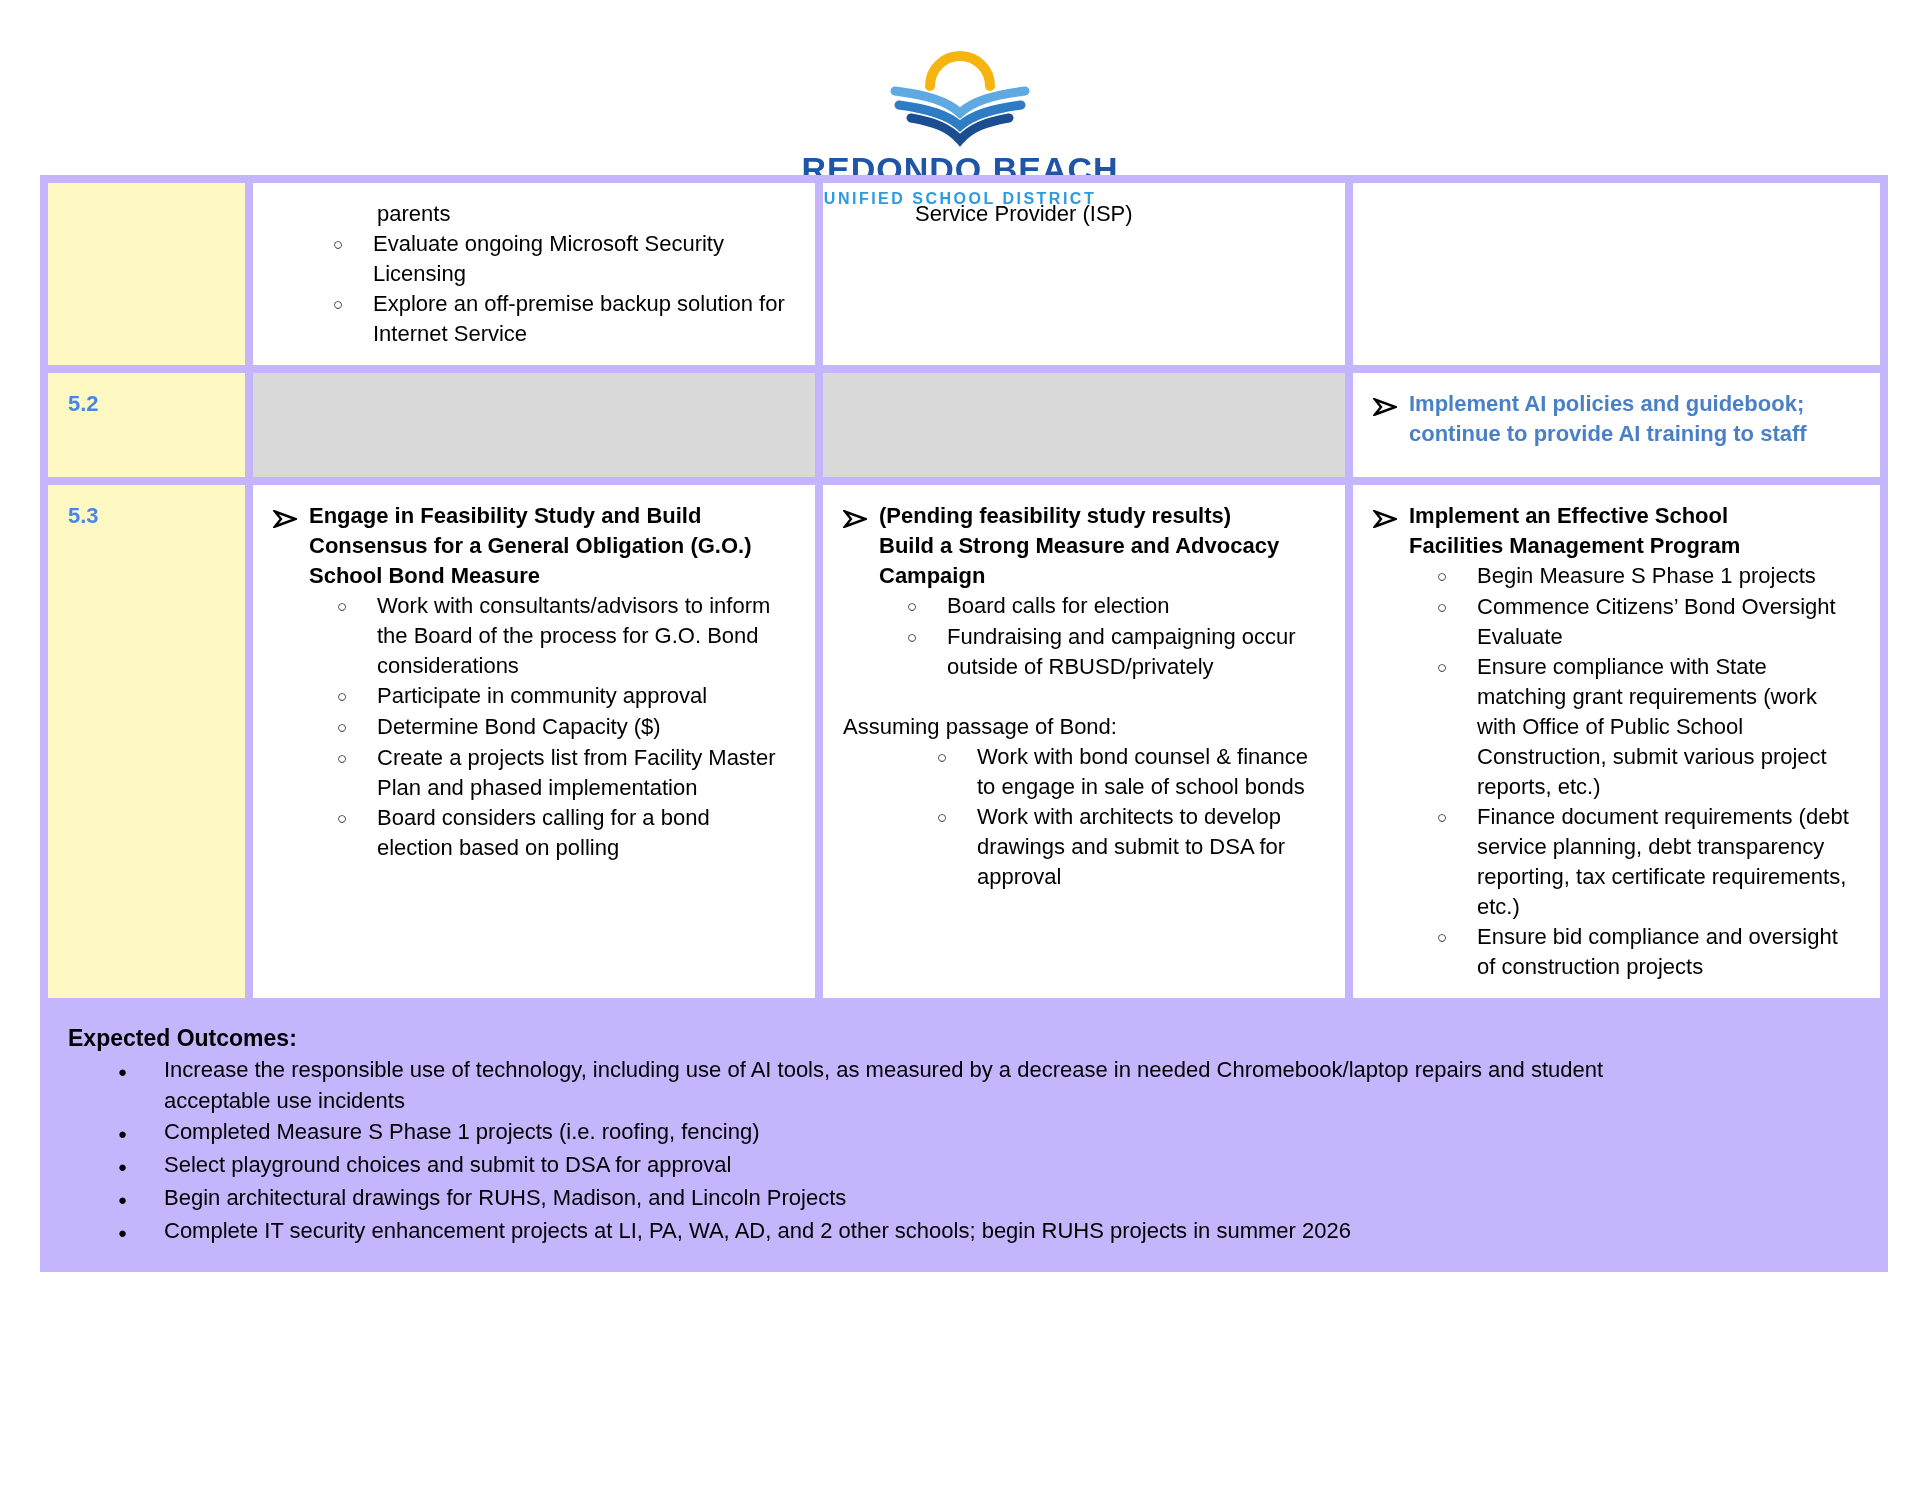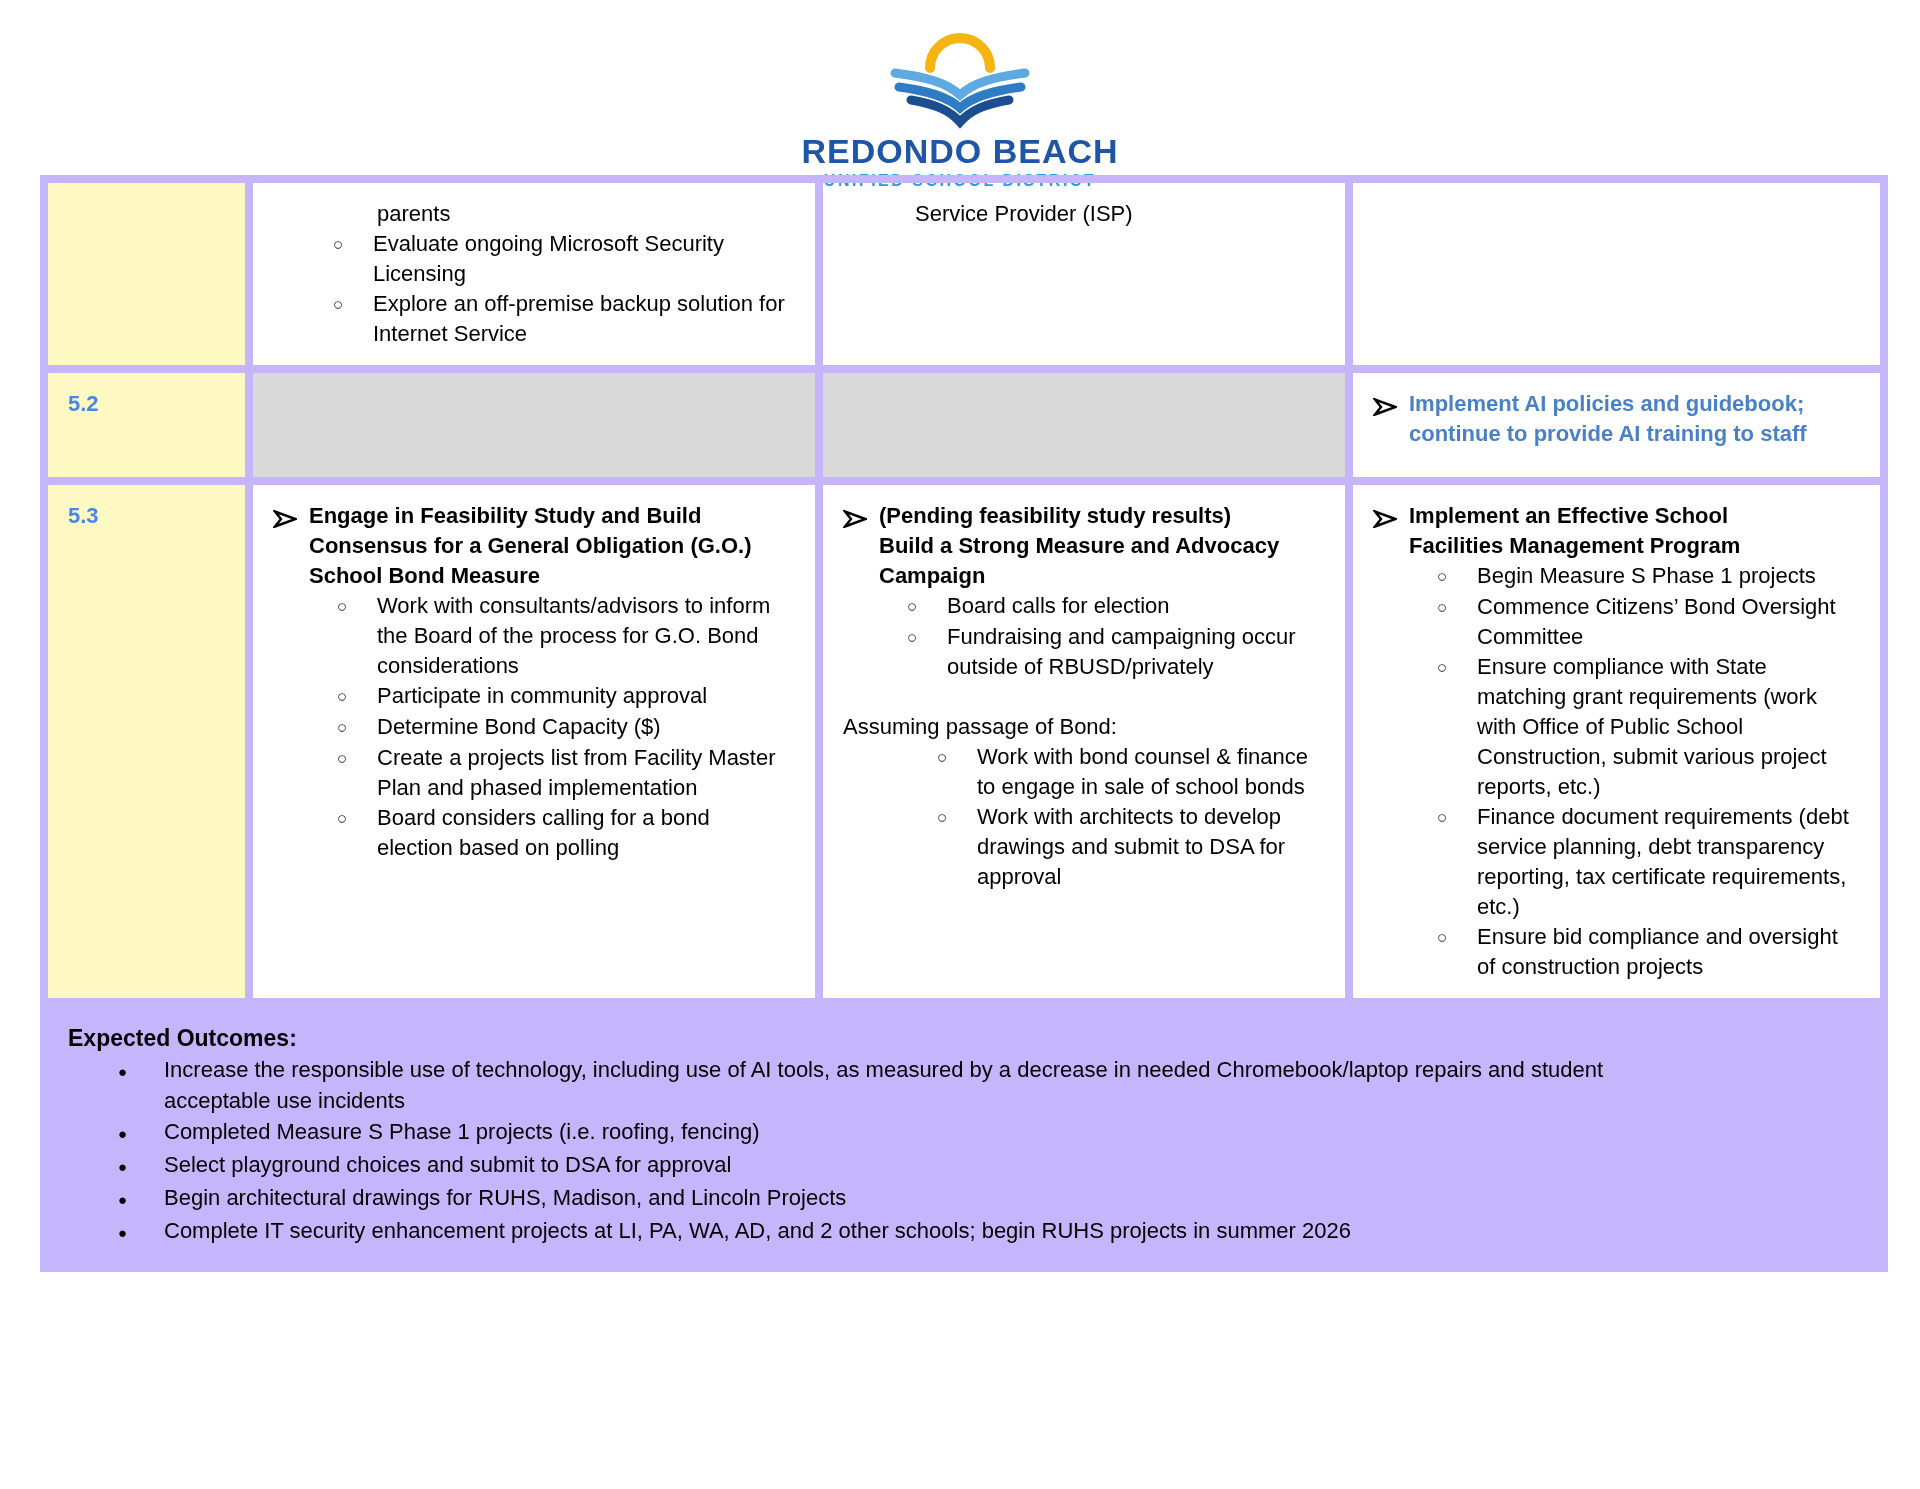--- a/index.html
+++ b/index.html
@@ -4,21 +4,21 @@
 <style>
   html,body { margin:0; padding:0; }
   body {
     width:1920px; height:1489px; background:#ffffff; position:relative;
     font-family:"Liberation Sans", sans-serif; color:#000;
     -webkit-font-smoothing:antialiased;
   }
 
   
   .logo-wrap {
-    position:absolute; top:26px; left:0; width:100%;
+    position:absolute; top:44px; left:0; width:100%;
     display:flex; flex-direction:column; align-items:center;
   }
   .logo-mark { display:block; }
   .logo-title {
     margin-top:2px; font-size:34px; font-weight:bold; letter-spacing:1px;
     color:#1e55a6;
   }
   .logo-subtitle {
     margin-top:1px; font-size:16px; font-weight:bold; letter-spacing:2.5px;
     color:#2b9ae0;
@@ -204,21 +204,21 @@
         </span>
         <span class="txt">Implement an Effective School Facilities Management Program</span>
       </div>
       <div class="subs">
         <div class="sub">
           <span class="m">○</span>
           <span class="t">Begin Measure S Phase 1 projects</span>
         </div>
         <div class="sub">
           <span class="m">○</span>
-          <span class="t">Commence Citizens’ Bond Oversight Committee</span>
+          <span class="t">Commence Citizens’ Bond Oversight Evaluate</span>
         </div>
         <div class="sub">
           <span class="m">○</span>
           <span class="t">Ensure compliance with State matching grant requirements (work with Office of Public School Construction, submit various project reports, etc.)</span>
         </div>
         <div class="sub">
           <span class="m">○</span>
           <span class="t">Finance document requirements (debt service planning, debt transparency reporting, tax certificate requirements, etc.)</span>
         </div>
         <div class="sub">

